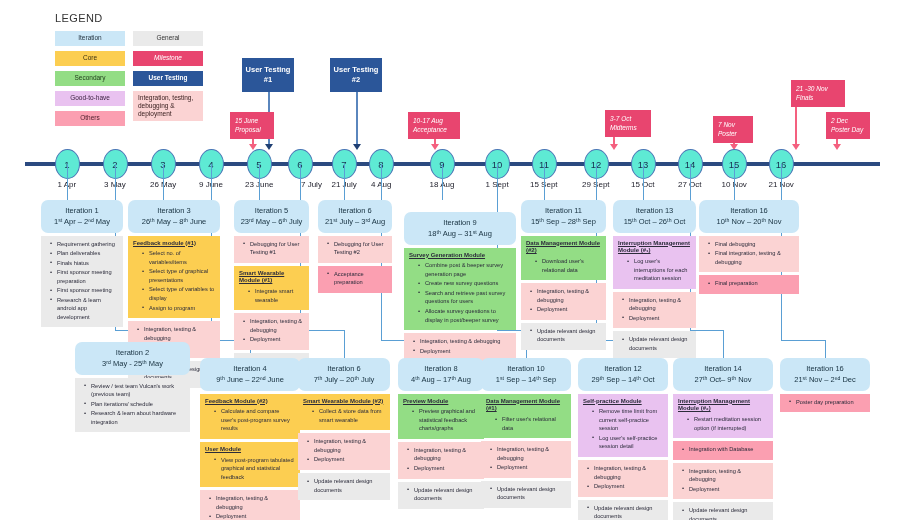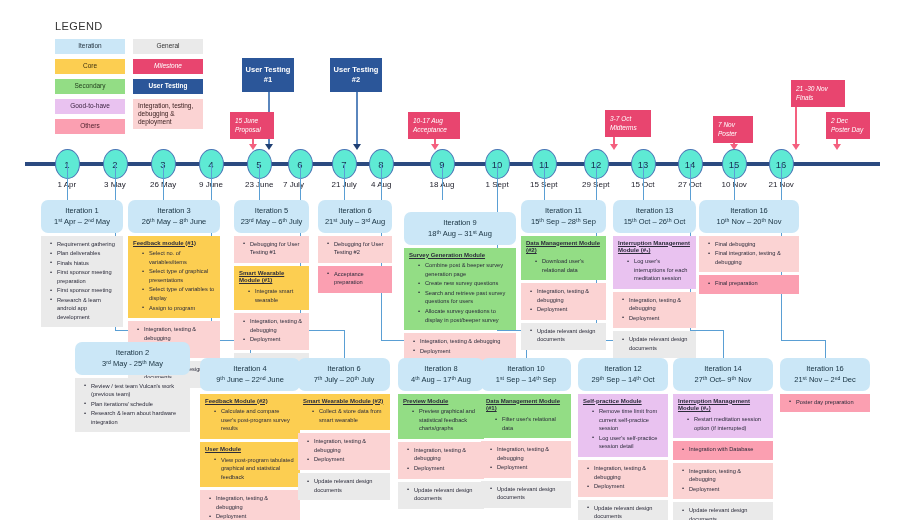--- a/index.html
+++ b/index.html
@@ -6,21 +6,21 @@
   body{
     width:900px;height:520px;overflow:hidden;
     background:#ffffff;
     font-family:"Liberation Sans", sans-serif;
     color:#2b2b3a;
     position:relative;
   }
   .canvas{position:absolute;inset:0;}
 
   
-  .legend{position:absolute;left:55px;top:12px;margin-top:8px;}
+  .legend{position:absolute;left:55px;top:12px;}
   .legend-title{font-size:11px;letter-spacing:.4px;color:#333;margin-bottom:7px;}
   .legend-cols{display:flex;gap:8px;}
   .legend-col{display:flex;flex-direction:column;gap:5px;}
   .swatch{
     width:70px;min-height:15px;display:flex;align-items:center;justify-content:center;
     font-size:6.5px;text-align:center;line-height:1.25;padding:2px 1px;box-sizing:border-box;
   }
   .sw-iteration{background:#cbe7f7;color:#24333f;}
   .sw-core{background:#fcce51;color:#3a2f10;}
   .sw-secondary{background:#93dd85;color:#1f3a1a;}
@@ -169,21 +169,21 @@
       <div class="datelbl" style="top: 180px; left: 57.5px;">1 Apr</div>
       <div class="node" style="left: 102.5px; top: 149px;">2</div>
       <div class="datelbl" style="top: 180px; left: 104px;">3 May</div>
       <div class="node" style="left: 150.5px; top: 149px;">3</div>
       <div class="datelbl" style="top: 180px; left: 150px;">26 May</div>
       <div class="node" style="left: 198.5px; top: 149px;">4</div>
       <div class="datelbl" style="top: 180px; left: 199px;">9 June</div>
       <div class="node" style="left: 246.5px; top: 149px;">5</div>
       <div class="datelbl" style="top: 180px; left: 245px;">23 June</div>
       <div class="node" style="left: 287.5px; top: 149px;">6</div>
-      <div class="datelbl" style="top: 180px; left: 283px; text-align: right;">7 July</div>
+      <div class="datelbl" style="top: 180px; left: 301px; text-align: right;">7 July</div>
       <div class="node" style="left: 331.5px; top: 149px;">7</div>
       <div class="datelbl" style="top: 180px; left: 331.5px;">21 July</div>
       <div class="node" style="left: 368.5px; top: 149px;">8</div>
       <div class="datelbl" style="top: 180px; left: 371px;">4 Aug</div>
       <div class="node" style="left: 429.5px; top: 149px;">9</div>
       <div class="datelbl" style="top: 180px; left: 429.5px;">18 Aug</div>
       <div class="node" style="left: 484.5px; top: 149px;">10</div>
       <div class="datelbl" style="top: 180px; left: 485.5px;">1 Sept</div>
       <div class="node" style="left: 531.5px; top: 149px;">11</div>
       <div class="datelbl" style="top: 180px; left: 530px;">15 Sept</div>

